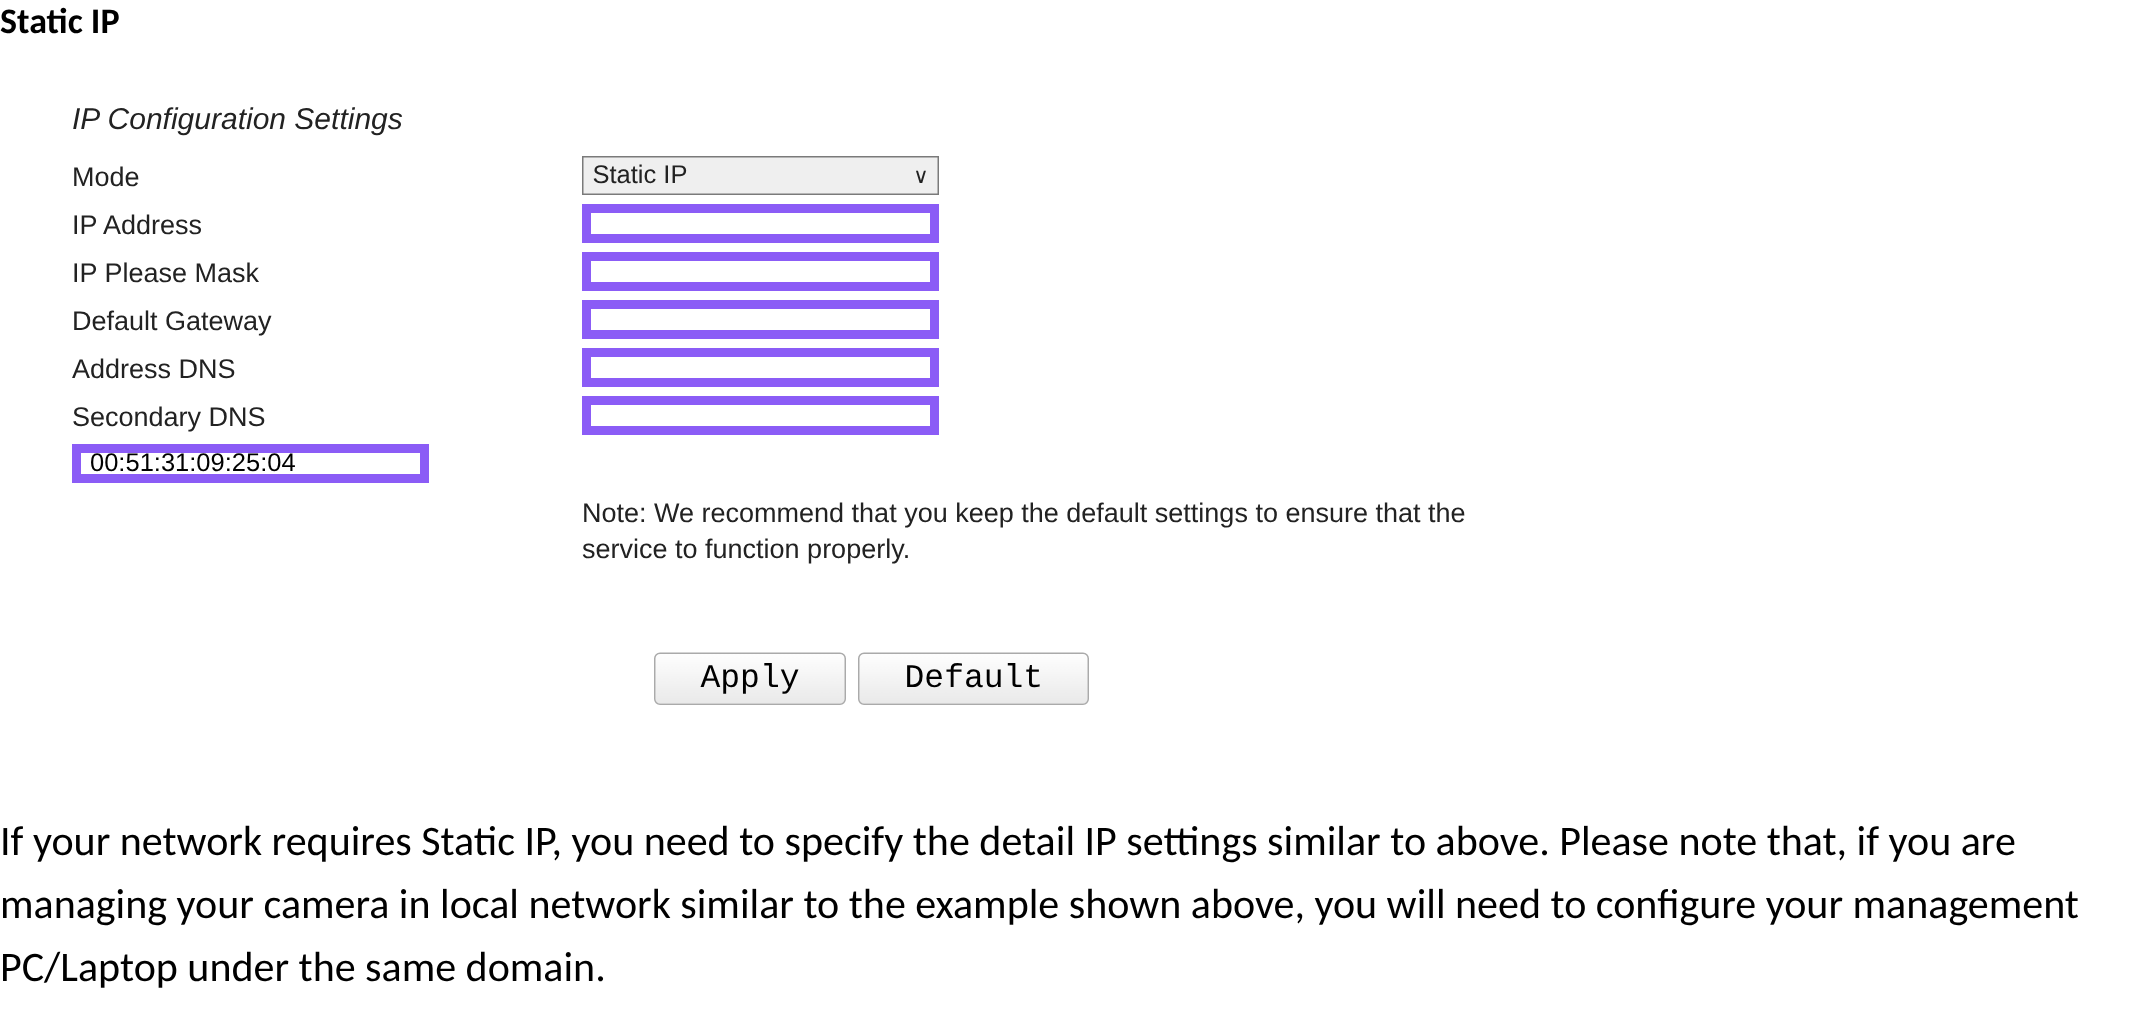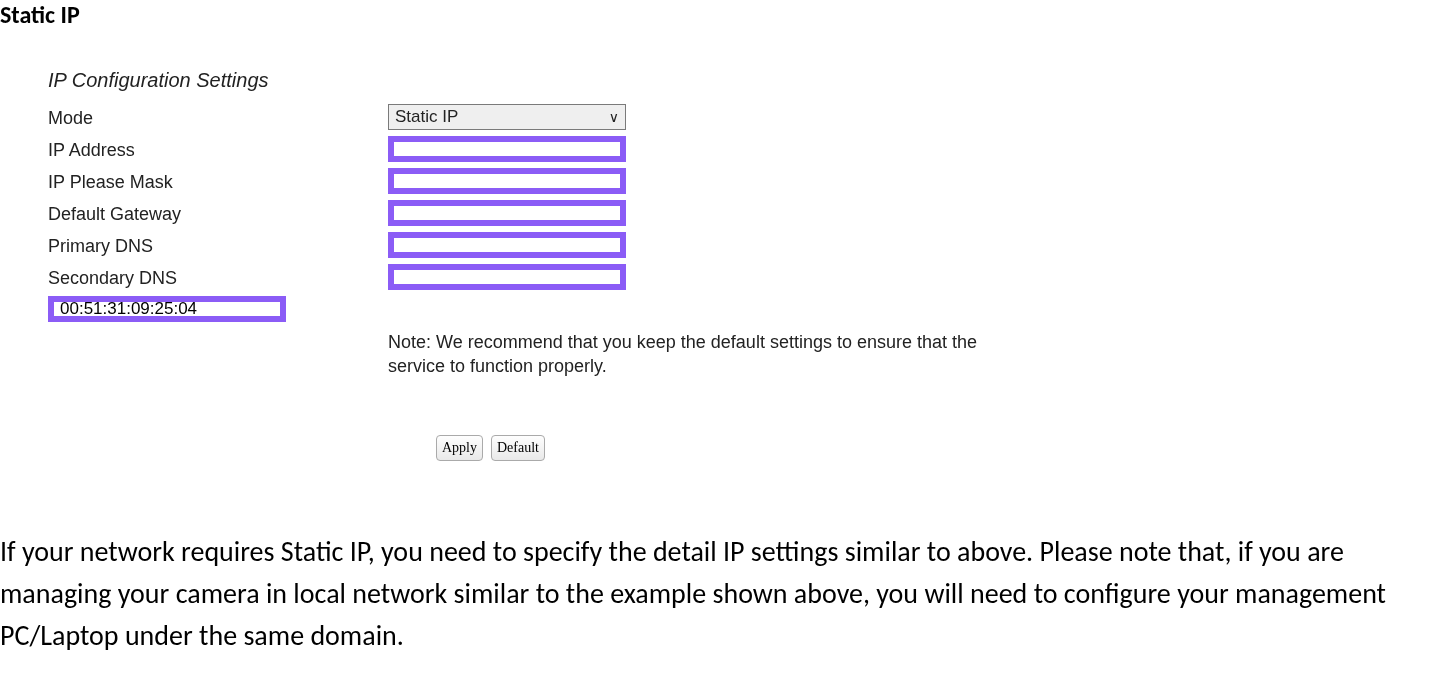--- a/index.html
+++ b/index.html
@@ -72,23 +72,23 @@
     .button-row {
       margin-left: 388px;
       margin-top: 56px;
       display: flex;
       gap: 8px;
     }
     .btn {
       border: 1px solid #aaa;
       border-radius: 4px;
       background: linear-gradient(#fefefe, #e9e9e9);
-      padding: 4px 5px;
-      font-size: 14px;
-      font-family: Liberation Serif, serif;
+      padding: 4px 30px;
+      font-size: 22px;
+      font-family: Liberation Mono, monospace;
       cursor: pointer;
     }
     .body-paragraph {
       margin-top: 70px;
       font-size: 28px;
       line-height: 1.5;
       max-width: 1430px;
     }
   </style>
 </head>
@@ -124,21 +124,21 @@
   </div>
 
   <div class="row">
     <div class="label-col">Default Gateway</div>
     <div class="field-col">
       <input type="text" class="text-input" value="" style="">
     </div>
   </div>
 
   <div class="row">
-    <div class="label-col">Primary DNS</div>
+    <div class="label-col">Address DNS</div>
     <div class="field-col">
       <input type="text" class="text-input" value="" style="">
     </div>
   </div>
 
   <div class="row">
     <div class="label-col">Secondary DNS</div>
     <div class="field-col">
       <input type="text" class="text-input" value="" style="">
     </div>

